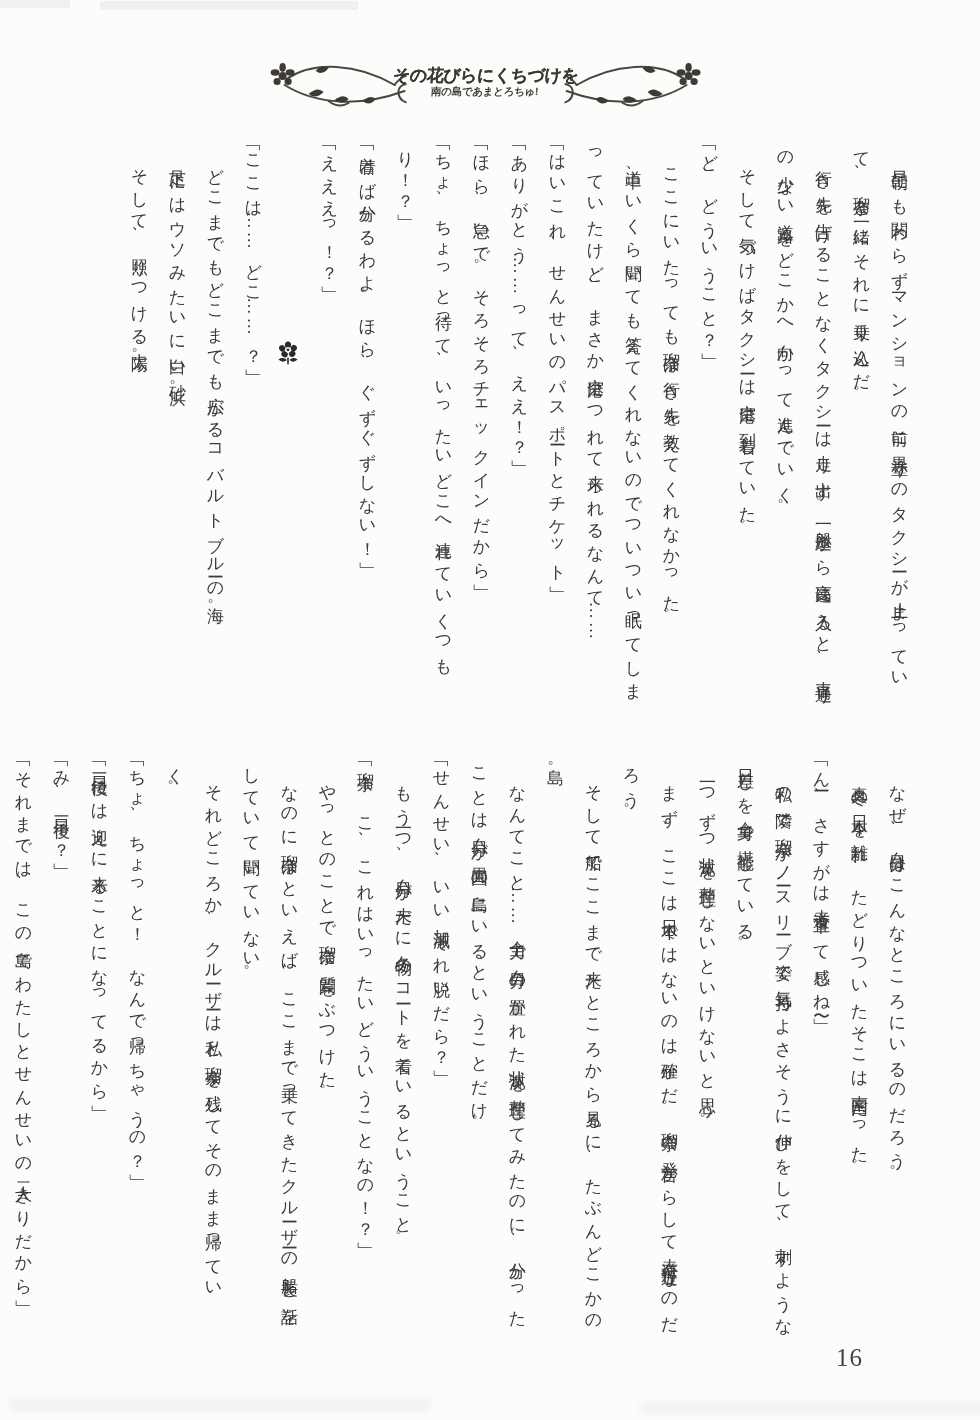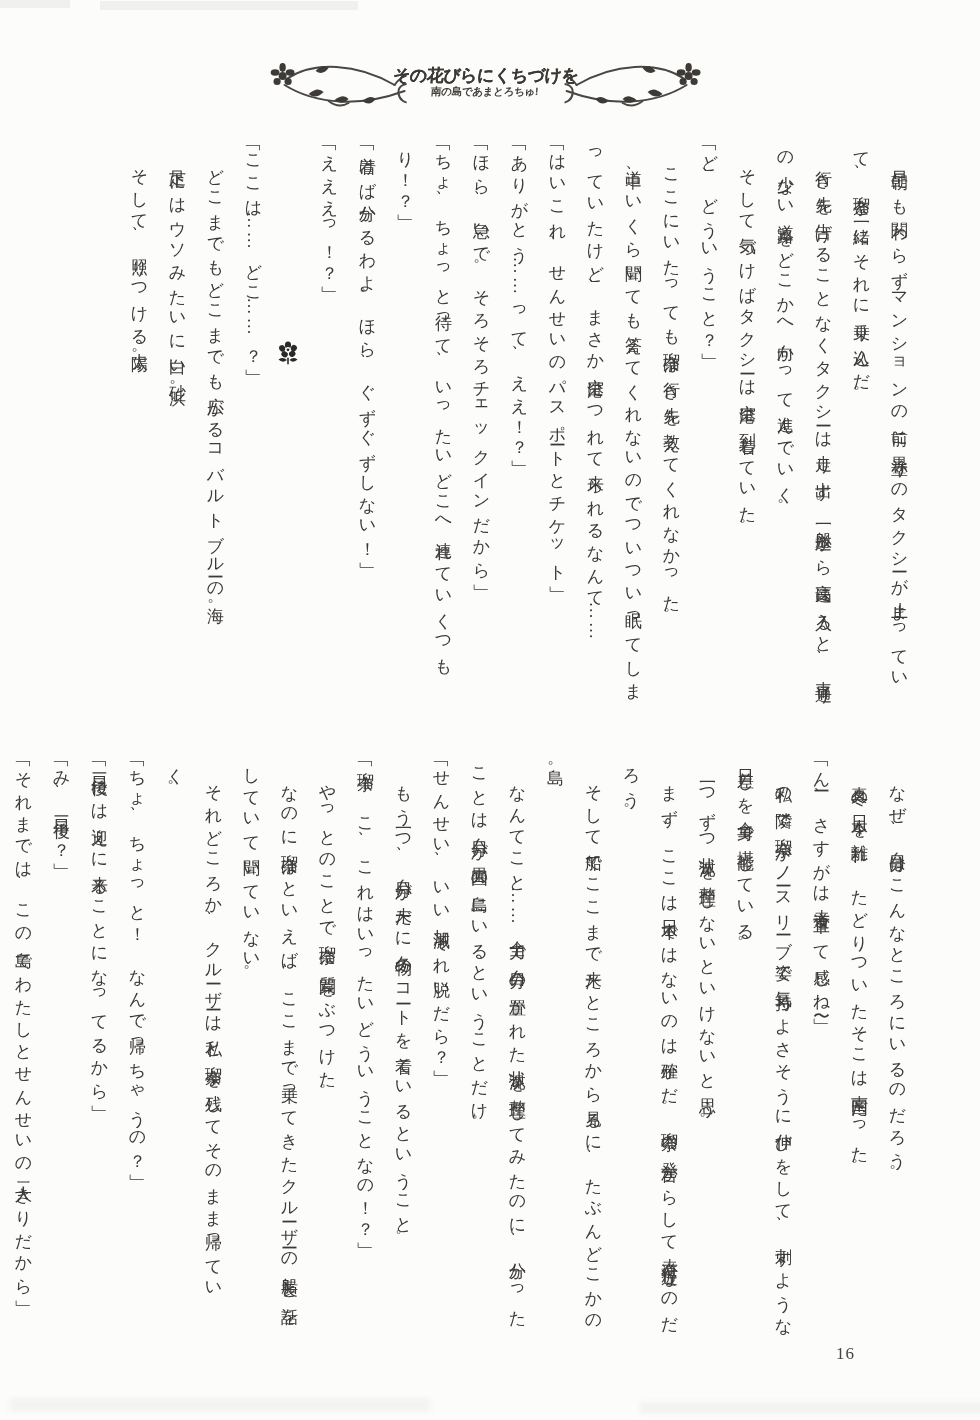--- a/index.html
+++ b/index.html
@@ -87,21 +87,21 @@
   .para.narrative { text-indent: 17px; }   
   .para.dialogue  { text-indent: 0; }
   .para.ornament-line { text-indent: 100px; }
   .rose-wrap { display: inline-block; width: 24px; height: 26px; vertical-align: middle; }
 
   
   .page-number {
     position: absolute;
     left: 836px;
     top: 1344px;
-    font-size: 17px;
+    font-size: 25px;
     letter-spacing: 1px;
     color: #454340;
   }
 </style>
 </head>
 <body>
 
 <div class="page">
 
   <div class="artifact" style="left:0; top:0; width:70px; height:8px;"></div>

